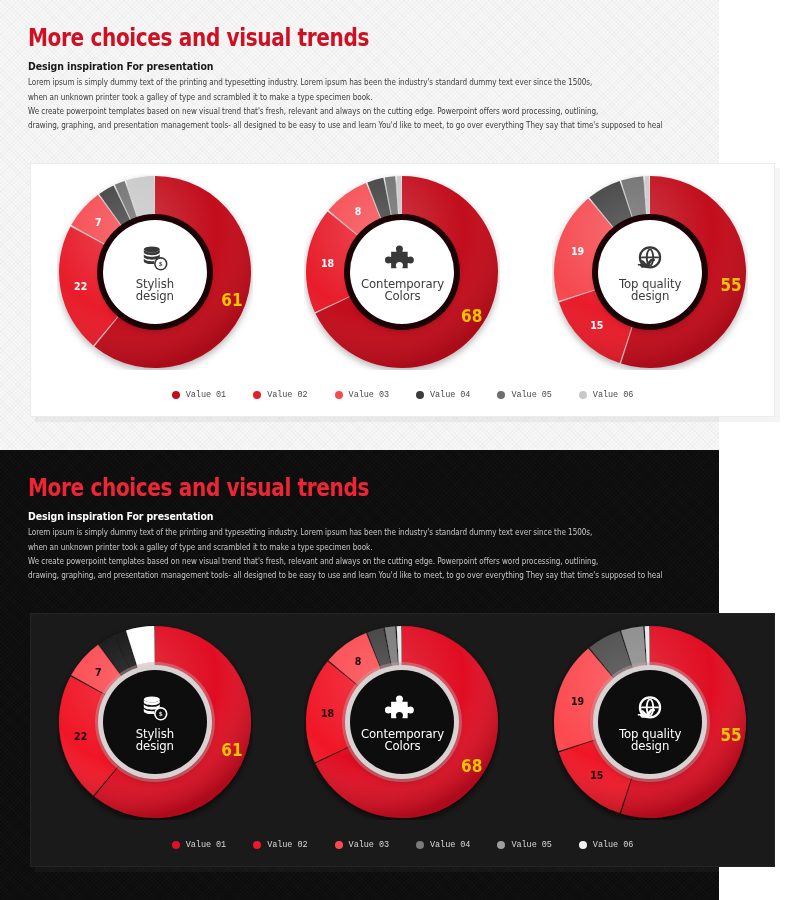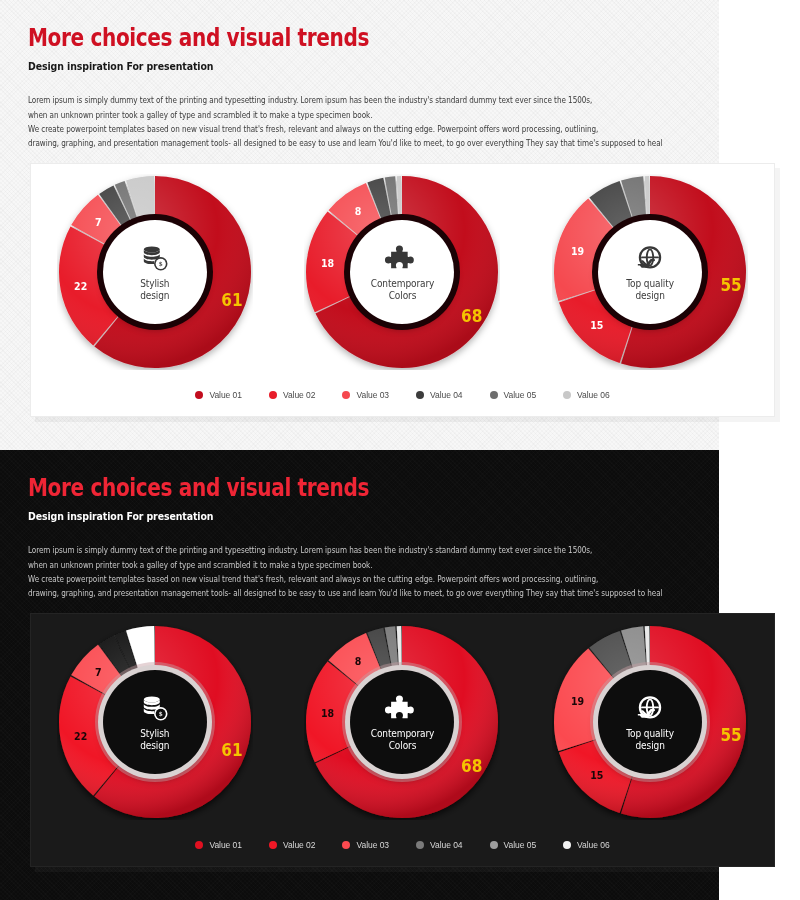--- a/index.html
+++ b/index.html
@@ -61,21 +61,21 @@
     font-size: 11px;
     font-weight: bold;
     letter-spacing: -0.1px;
     font-family: "DejaVu Sans Condensed", "Liberation Sans Narrow", "Liberation Sans", sans-serif;
     transform: scaleX(0.95);
     transform-origin: left center;
   }
   .light .hdr-sub { color: #181818; }
   .dark  .hdr-sub { color: #ffffff; }
 
-  .hdr-body { margin-top: 20px; }
+  .hdr-body { margin-top: 2px; }
   .hdr-body p {
     font-size: 8.4px;
     line-height: 14.4px;
     letter-spacing: -0.05px;
     white-space: nowrap;
     font-family: "DejaVu Sans Condensed", "Liberation Sans Narrow", "Liberation Sans", sans-serif;
     transform: scaleX(0.96);
     transform-origin: left center;
   }
   .light .hdr-body p { color: #3a3a3a; }
@@ -138,21 +138,21 @@
   .panel-dark .hub {
     background: #0d0d0d;
     box-shadow: 0 0 0 5px #d9d2d2, 0 0 0 8px rgba(200,160,165,0.45), 0 4px 10px rgba(0,0,0,0.7);
   }
 
   .hub-icon { width: 34px; height: 32px; margin-bottom: 3px; }
   .panel-light .hub-icon svg { fill: #383838; }
   .panel-dark  .hub-icon svg { fill: #ffffff; }
 
   .hub-label {
-    font-size: 10px;
+    font-size: 13px;
     line-height: 11.5px;
     text-align: center;
     letter-spacing: -0.1px;
     font-family: "DejaVu Sans Condensed", "Liberation Sans Narrow", "Liberation Sans", sans-serif;
   }
   .panel-light .hub-label { color: #3c3c3c; }
   .panel-dark  .hub-label { color: #ffffff; }
 
   
   .vlabel {
@@ -179,21 +179,21 @@
     width: 100%;
     display: flex;
     justify-content: center;
     gap: 27px;
   }
   .legend-item { display: flex; align-items: center; gap: 6px; }
   .legend-dot { width: 8px; height: 8px; border-radius: 50%; flex: 0 0 auto; }
   .legend-text {
     font-size: 8.5px;
     letter-spacing: -0.05px;
-    font-family: Liberation Sans, sans-serif;
+    font-family: Liberation Mono, monospace;
   }
   .panel-light .legend-text { color: #4a4a4a; }
   .panel-dark  .legend-text { color: #d8d8d8; }
 </style>
 </head>
 <body>
 
 <div class="section section-light light">
 
   <div class="hdr">

